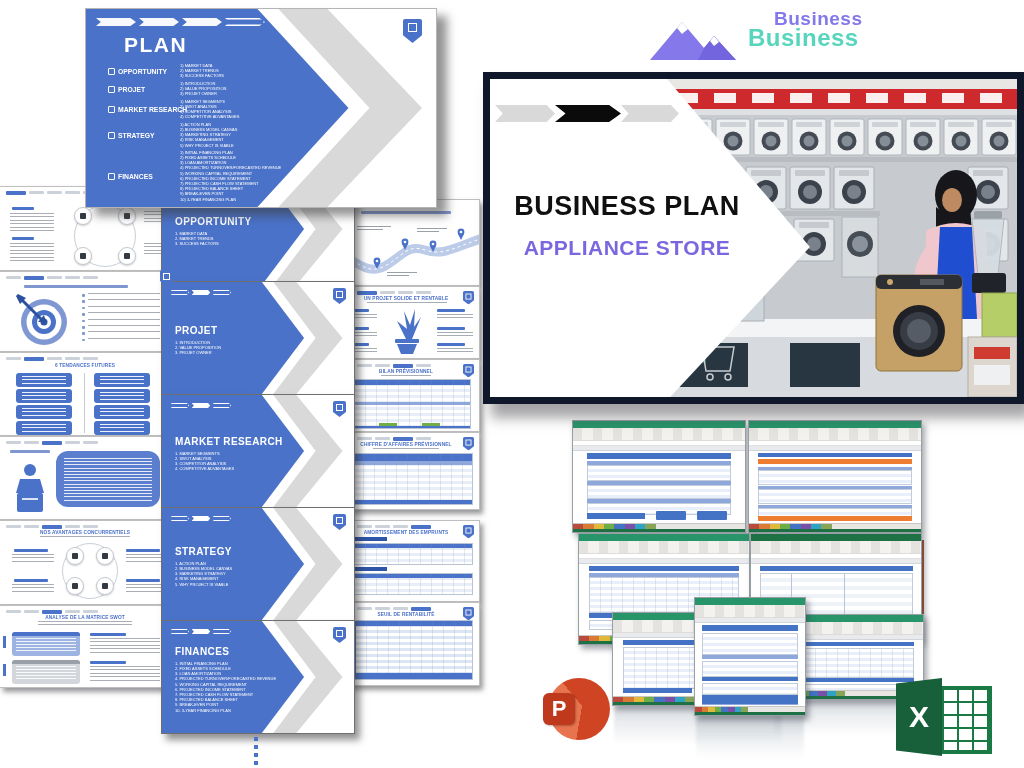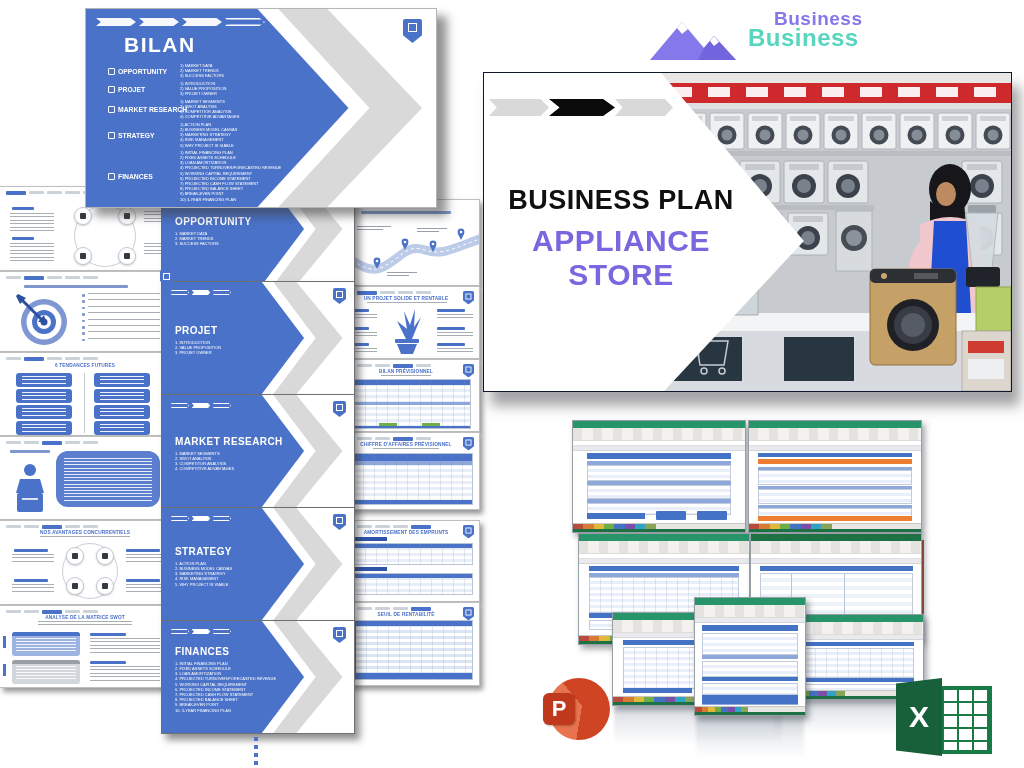--- a/index.html
+++ b/index.html
@@ -125,31 +125,31 @@
 
   
   #logo{left:648px;top:6px;width:250px;height:58px;z-index:5;}
   #logo svg{position:absolute;left:0;top:8px;}
   #logo .lt{position:absolute;left:100px;top:2px;}
   .lw1{font-size:19px;font-weight:bold;color:#8478ea;margin-left:26px;letter-spacing:.5px;}
   .lw2{font-size:24px;font-weight:bold;color:#58d5bd;margin-top:-6px;letter-spacing:.5px;}
 
   
   #cover{left:483px;top:72px;width:527px;height:318px;background:#fff;z-index:15;
-    border:1px solid #0f172a;box-shadow:8px 14px 12px rgba(75,75,80,.5);overflow:hidden;}
+    border:7px solid #0f172a;box-shadow:8px 14px 12px rgba(75,75,80,.5);overflow:hidden;}
   #cover svg{position:absolute;inset:0;}
   #cover-white{position:absolute;inset:0;background:#fff;z-index:2;
     clip-path:polygon(0 0,33.6% 0,60.7% 52.8%,34.2% 100%,0 100%);
     filter:drop-shadow(3px 2px 3px rgba(50,50,60,.45));}
   .cov-banner{position:absolute;top:26px;height:17px;z-index:3;}
   .cb-g{background:#d9d9d9;clip-path:polygon(0 0,86% 0,100% 50%,86% 100%,0 100%,13% 50%);}
   .cb-b{background:#0b0b0b;clip-path:polygon(0 0,82% 0,100% 50%,82% 100%,0 100%,16% 50%);}
   #cover-titles{position:absolute;left:12px;top:112px;width:250px;z-index:4;text-align:center;}
   #cov-l1{font-size:27px;font-weight:bold;color:#101010;letter-spacing:.5px;}
-  #cov-l2{font-size:30px;font-weight:bold;color:#7c66e0;margin-top:8px;letter-spacing:.5px;}
+  #cov-l2{font-size:21px;font-weight:bold;color:#7c66e0;margin-top:14px;letter-spacing:.5px;}
 
   
   .xl{position:absolute;background:#fff;border:1px solid #98a0a6;display:flex;
     flex-direction:column;box-shadow:3px 4px 6px rgba(55,60,70,.45);}
   .xtb{height:7px;background:#27946a;flex:none;}
   .xrb{height:12px;flex:none;background:#f3f2ef;border-bottom:1px solid #dedcd8;
     background-image:repeating-linear-gradient(90deg,#e5e3df 0 9px,#f3f2ef 9px 20px);}
   .xfb{height:4px;background:#fff;border-bottom:1px solid #e0e0e0;flex:none;}
   .xch{height:4px;background:#e8eaed;border-bottom:1px solid #d2d5d9;flex:none;}
   .xgrid{position:relative;flex:1;background:#fff;overflow:hidden;}
@@ -648,21 +648,21 @@
 
   <div class="abs" id="plan-slide">
     <div class="chev-gray"></div>
     <div class="chev-blue"></div>
     <div class="plan-banner">
         <i></i>
         <i></i>
         <i></i>
         <i class="o"></i>
       </div>
-    <div id="plan-title">BILAN</div>
+    <div id="plan-title">PLAN</div>
     <div class="shield"></div>
     <div id="plan-rows">
       <div class="plan-row">
         <div class="plan-label">
             <span class="cb"></span>
             <span>OPPORTUNITY</span>
           </div>
         <div class="plan-items h3">
             <div class="inner">
               <div class="pi">1) MARKET DATA</div>

